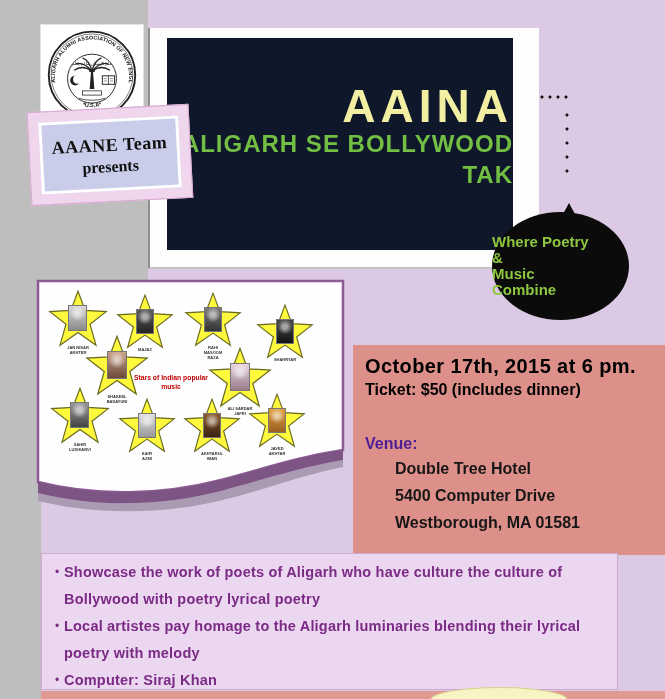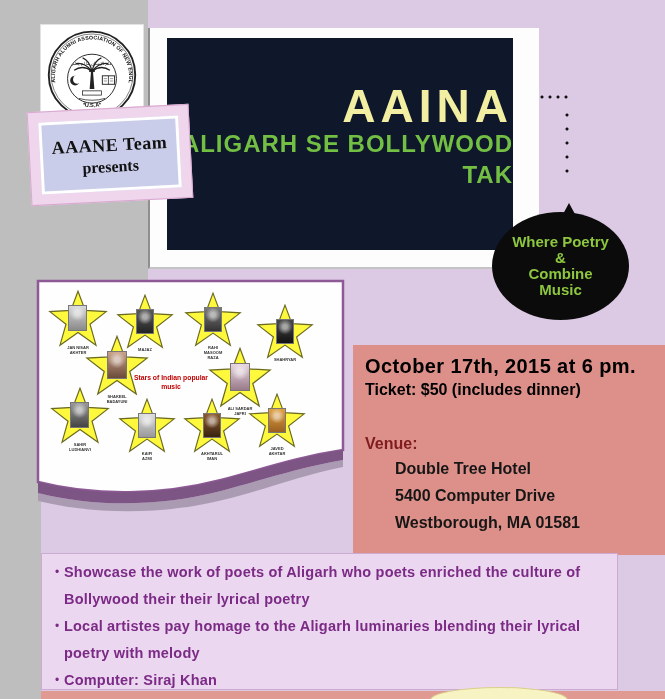--- a/index.html
+++ b/index.html
@@ -35,21 +35,21 @@
   .sub-title:first-of-type{margin-top:10px;}
 
   
   .dots-h{position:absolute;left:538px;top:95px;width:33px;height:4px;
           background:radial-gradient(circle,#111 1.4px,transparent 1.7px) 0 0/8px 4px repeat-x;z-index:5;}
   .dots-v{position:absolute;left:565px;top:108px;width:4px;height:70px;
           background:radial-gradient(circle,#111 1.4px,transparent 1.7px) 0 0/4px 14px repeat-y;z-index:5;}
 
   
   .bubble{position:absolute;left:492px;top:212px;width:137px;height:108px;background:#0b0b0b;
-          border-radius:50%;z-index:6;text-align:center;}
+          border-radius:50%;z-index:6;}
   .bubble::before{content:"";position:absolute;top:-9px;left:70px;width:0;height:0;
           border-left:7px solid transparent;border-right:7px solid transparent;
           border-bottom:13px solid #0b0b0b;}
   .bubble-text{padding-top:22px;}
   .bubble-line{font-size:15px;line-height:16px;font-weight:700;color:#8DC63F;}
 
   
   .stars-wave{position:absolute;left:35px;top:279px;width:312px;height:250px;z-index:2;}
   .stars-layer{position:absolute;left:0;top:0;width:665px;height:699px;z-index:3;pointer-events:none;}
   .star{position:absolute;}
@@ -59,21 +59,21 @@
   .sname{position:absolute;left:-30%;top:97%;width:160%;text-align:center;font-size:4px;
          line-height:5px;font-weight:700;color:#333;white-space:pre-line;}
   .caption{position:absolute;left:133px;top:373px;width:76px;text-align:center;z-index:4;
            font-size:6.8px;line-height:9px;font-weight:700;color:#C00000;}
 
   
   .info-box{position:absolute;left:353px;top:345px;width:312px;height:210px;background:#DD9089;
             z-index:2;box-sizing:border-box;padding:8px 0 0 12px;white-space:nowrap;overflow:hidden;}
   .date-line{font-size:20px;font-weight:700;color:#000000;letter-spacing:.4px;line-height:26px;}
   .ticket-line{font-size:16px;font-weight:700;color:#000000;line-height:22px;}
-  .venue-label{margin-top:32px;font-size:16px;font-weight:700;color:#7f1d1d;line-height:22px;}
+  .venue-label{margin-top:32px;font-size:16px;font-weight:700;color:#4c1d95;line-height:22px;}
   .venue-line{margin-left:30px;font-size:16px;font-weight:700;color:#161616;line-height:27px;}
 
   
   .details-box{position:absolute;left:41px;top:553px;width:577px;height:137px;background:#ECD7F0;
                border:1px solid #cdaacf;box-sizing:border-box;z-index:2;
                padding:4px 0 0 8px;white-space:nowrap;overflow:hidden;}
   .brow{display:flex;align-items:center;height:27px;}
   .bdot{width:14px;text-align:center;font-size:12px;color:#7B2A85;}
   .bline{font-size:14.5px;font-weight:700;color:#7B2A85;letter-spacing:.2px;}
   .cont{padding-left:14px;}
@@ -152,22 +152,22 @@
     </div>
   </div>
 
   <div class="dots-h"></div>
   <div class="dots-v"></div>
 
   <div class="bubble">
     <div class="bubble-text">
       <div class="bubble-line">Where Poetry</div>
       <div class="bubble-line">&amp;</div>
+      <div class="bubble-line">Music</div>
       <div class="bubble-line">Combine</div>
-      <div class="bubble-line">Music</div>
     </div>
   </div>
 
   <svg class="stars-wave" viewBox="0 0 312 250">
     <path d="M308,181 C 262,189 228,201 186,212 C 128,227 62,229 3,214 L3,222 C 70,238 140,234 196,219 C 238,208 268,196 308,188 Z" fill="#ab9bb2"></path>
     <path d="M3,2 L308,2 L308,171 C 262,178 228,190 186,201 C 128,216 62,218 3,203 Z" fill="#FEFEFE" stroke="#8E5A96" stroke-width="2.5"></path>
     <path d="M308,171 C 262,178 228,190 186,201 C 128,216 62,218 3,203 L3,214 C 62,229 128,227 186,212 C 228,201 262,189 308,181 Z" fill="#7D5585"></path>
   </svg>
 
   <div class="stars-layer">
@@ -258,24 +258,24 @@
     <div class="ticket-line">Ticket: $50 (includes dinner)</div>
     <div class="venue-label">Venue:</div>
     <div class="venue-line">Double Tree Hotel</div>
     <div class="venue-line">5400 Computer Drive</div>
     <div class="venue-line">Westborough, MA 01581</div>
   </div>
 
   <div class="details-box">
     <div class="brow">
       <span class="bdot">•</span>
-      <span class="bline">Showcase the work of poets of Aligarh who poets enriched the culture of</span>
+      <span class="bline">Showcase the work of poets of Aligarh who have culture the culture of</span>
     </div>
     <div class="brow cont">
-      <span class="bline">Bollywood their their lyrical poetry</span>
+      <span class="bline">Bollywood with poetry lyrical poetry</span>
     </div>
     <div class="brow">
       <span class="bdot">•</span>
       <span class="bline">Local artistes pay homage to the Aligarh luminaries blending their lyrical</span>
     </div>
     <div class="brow cont">
       <span class="bline">poetry with melody</span>
     </div>
     <div class="brow">
       <span class="bdot">•</span>

